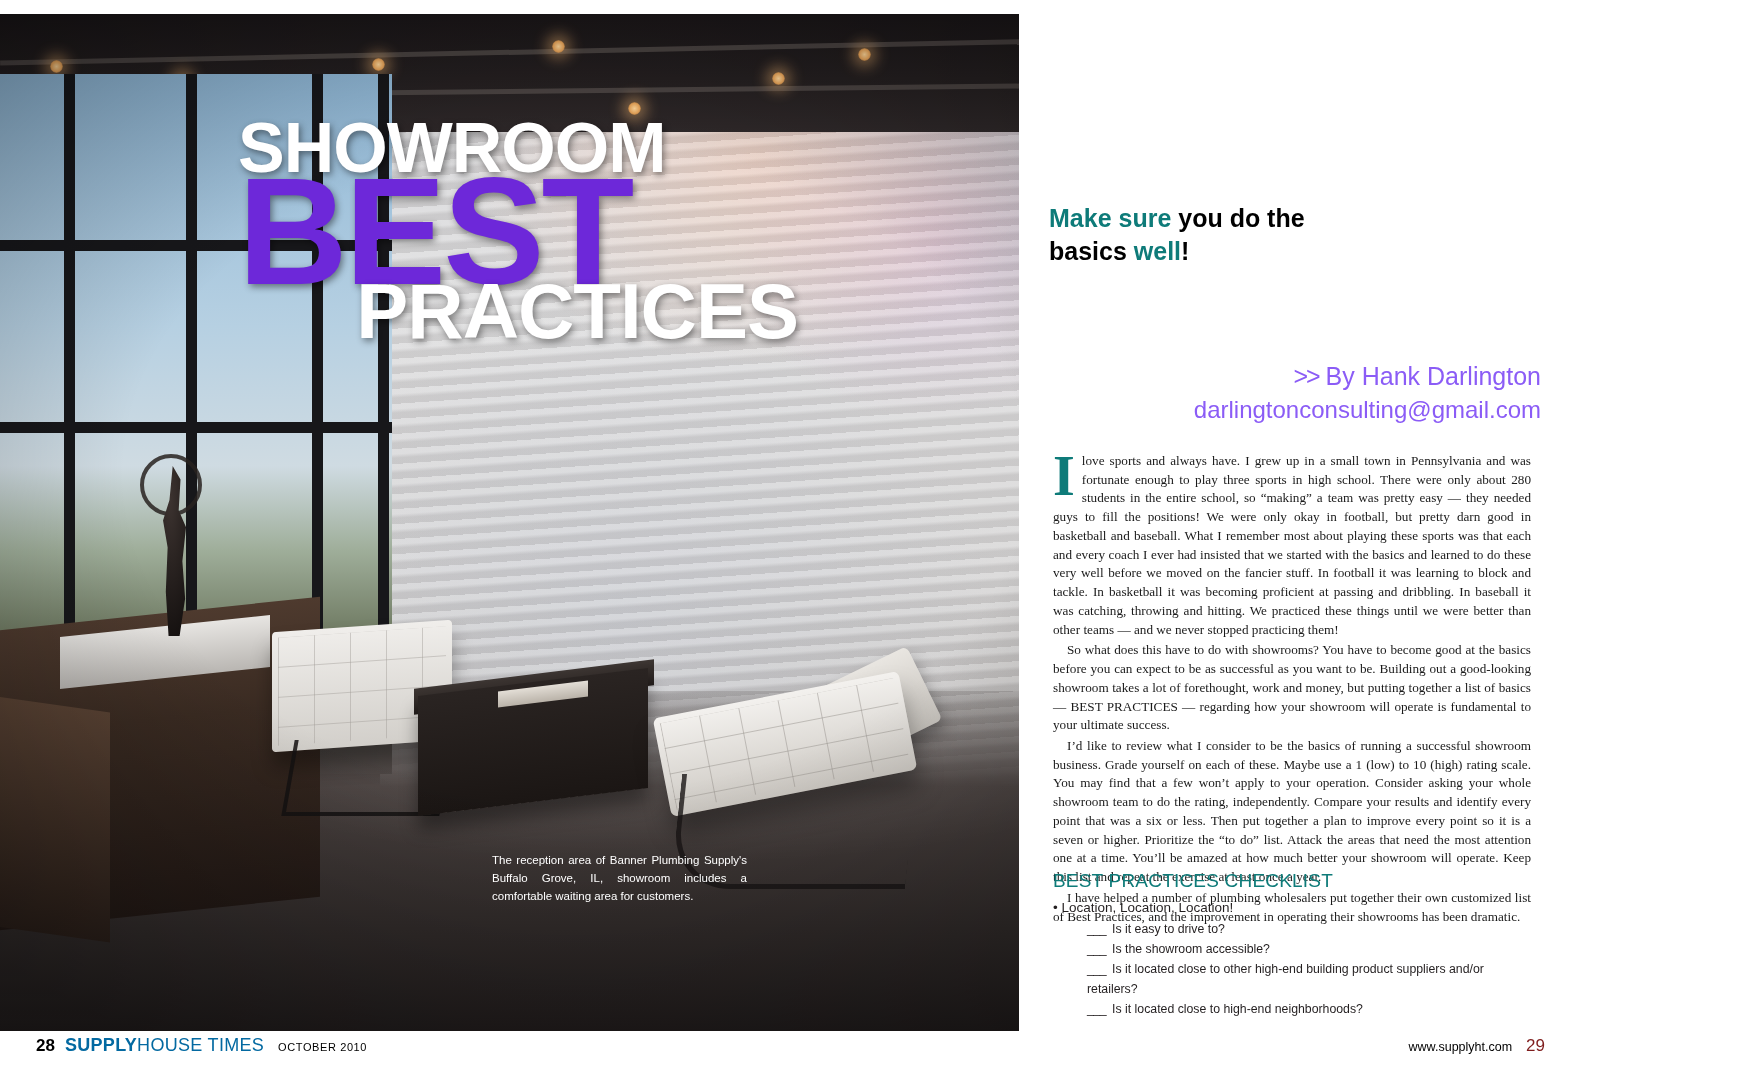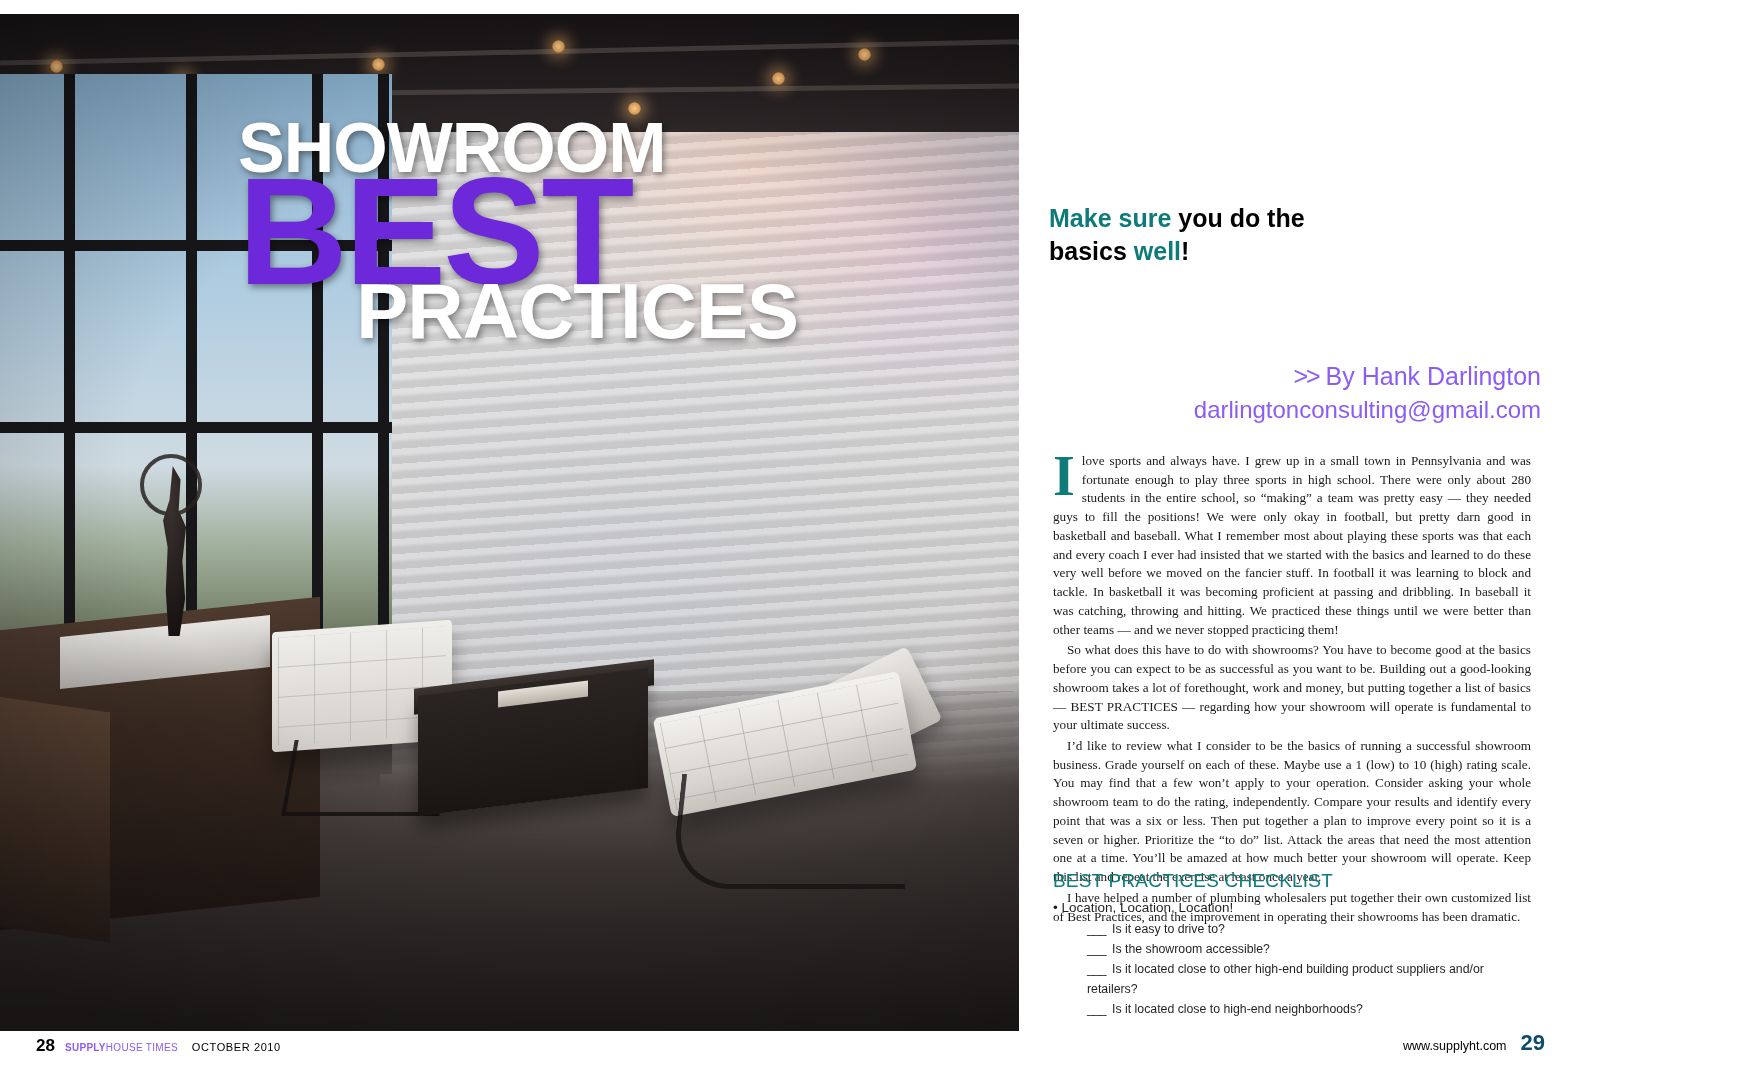--- a/index.html
+++ b/index.html
@@ -285,23 +285,23 @@
     gap: 10px;
     font-family: "Liberation Sans", sans-serif;
     text-align: right;
   }
   .footer-left .pnum {
     font-size: 17px;
     font-weight: bold;
     color: #000;
   }
   .footer-left .mast {
-    font-size: 10px;
+    font-size: 18px;
     letter-spacing: 0.3px;
-    color: #8b5cf6;
+    color: #0369a1;
   }
   .footer-left .mast .b { font-weight: bold; }
   .footer-left .mast .l { font-weight: normal; }
   .footer-left .issue {
     font-size: 11px;
     letter-spacing: 0.6px;
     color: #000;
     margin-left: 4px;
   }
 
@@ -394,21 +394,21 @@
   .footer-right {
     position: absolute;
     right: 30px;
     bottom: 18px;
     display: flex;
     align-items: baseline;
     gap: 14px;
     font-family: "Liberation Sans", sans-serif;
   }
   .footer-right .url { font-size: 12.5px; color: #000; }
-  .footer-right .pnum { font-size: 22px; font-weight: bold; color: #0c4a6e; }
+  .footer-right .pnum { font-size: 17px; font-weight: normal; color: #7f1d1d; }
 
   .gutter {
     position: absolute;
     left: 1198px; top: 0; width: 1px; height: 1074px;
     background: #ffffff;
   }
 </style>
 </head>
 <body>
 
@@ -462,20 +462,21 @@
 
       <div class="vignette"></div>
     </div>
 
     <div class="headline">
       <span class="l1">SHOWROOM</span>
       <span class="l2">BEST</span>
       <span class="l3">PRACTICES</span>
     </div>
 
+    <div class="caption">The reception area of Banner Plumbing Supply's Buffalo Grove, IL, showroom includes a comfortable waiting area for customers.</div>
 
     <div class="footer-left">
       <span class="pnum">28</span>
       <span class="mast"><span class="b">SUPPLY</span><span class="l">HOUSE</span> <span class="l">TIMES</span></span>
       <span class="issue">OCTOBER 2010</span>
     </div>
   </div>
 
   <div class="gutter"></div>
 

